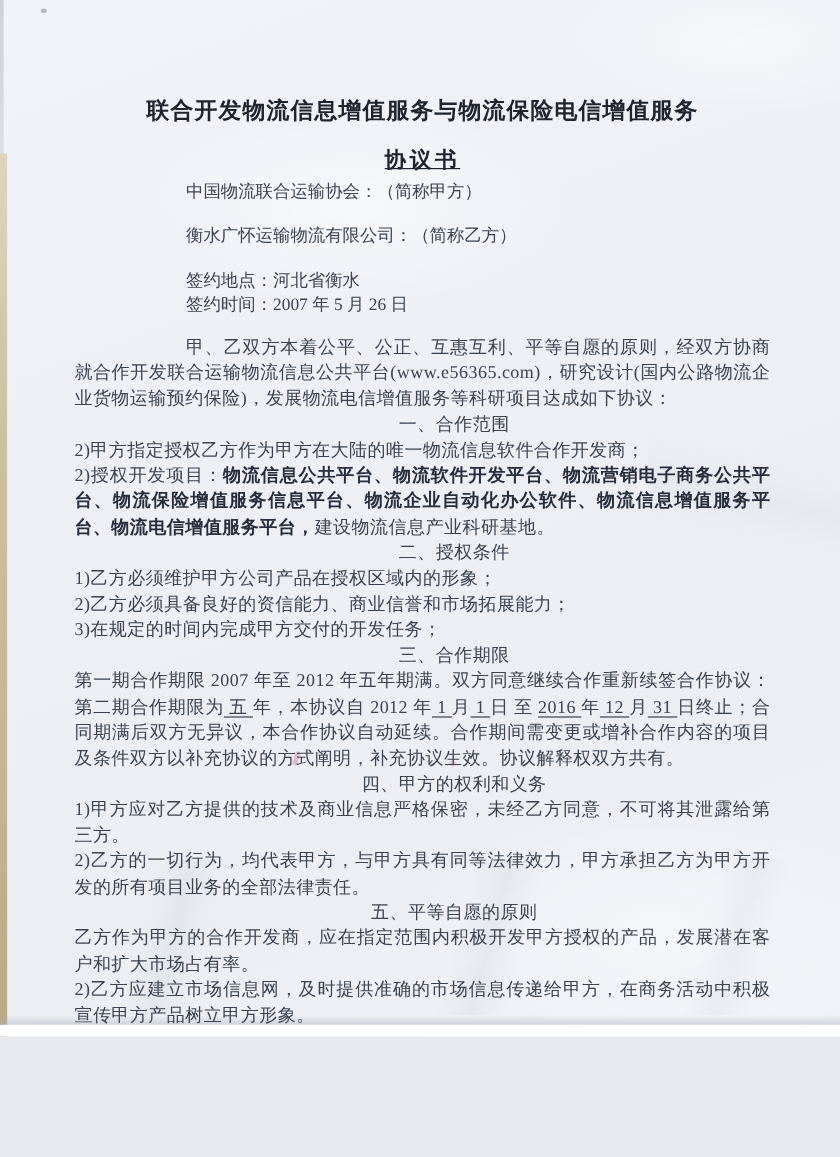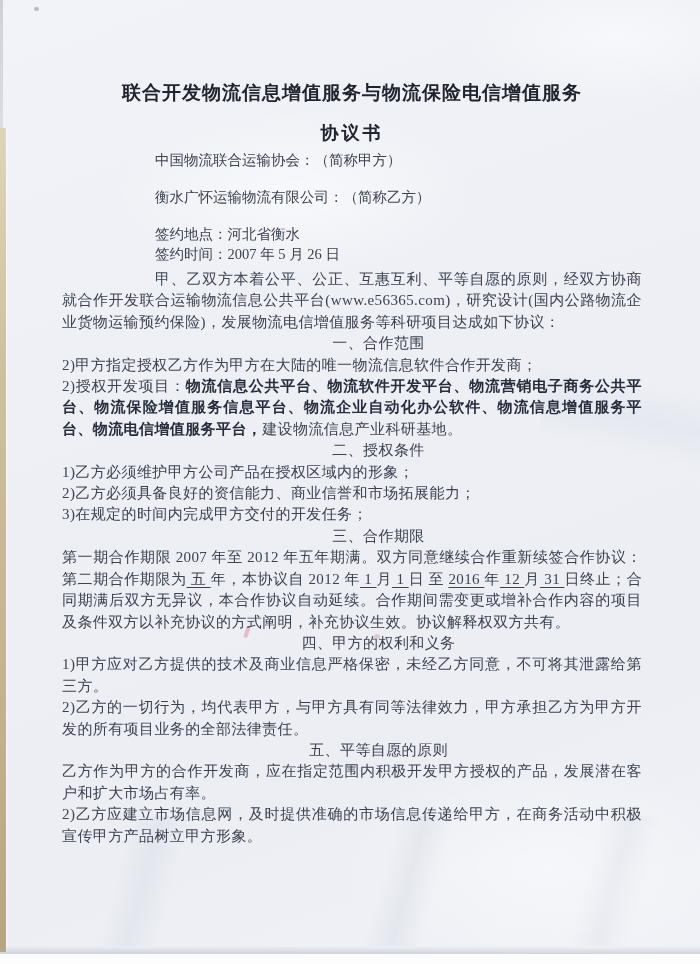--- a/index.html
+++ b/index.html
@@ -1,20 +1,20 @@
 <!DOCTYPE html>
 <html><head>
 <meta charset="utf-8">
 <style>
   * { margin:0; padding:0; box-sizing:border-box; }
   html, body { width:700px; background:#e7e9ee; }
   body { font-family:"Liberation Serif","DejaVu Serif",serif; }
 
   .scan {
-    position:relative; width:700px; height:964px; overflow:hidden;
+    position:relative; width:700px; height:864px; overflow:hidden;
     background:
       radial-gradient(ellipse 260px 120px at 42% 20%, rgba(255,255,255,.55), rgba(255,255,255,0) 70%),
       radial-gradient(ellipse 300px 160px at 78% 90%, rgba(255,255,255,.45), rgba(255,255,255,0) 70%),
       radial-gradient(ellipse 220px 90px at 88% 4%, rgba(255,255,255,.5), rgba(255,255,255,0) 70%),
       linear-gradient(160deg, #f2f3f8 0%, #edeff5 45%, #eceef4 75%, #f0f2f7 100%);
   }
 
   
   .edge-left-gray { position:absolute; left:0; top:0; width:3px; height:135px;
     background:linear-gradient(180deg,#cfd1d6,#dcdee3); }
@@ -35,27 +35,27 @@
       rgba(255,255,255,0) 26%, rgba(255,255,255,0) 54%, rgba(168,175,192,.15) 58%,
       rgba(255,255,255,0) 62%, rgba(255,255,255,0) 82%, rgba(168,175,192,.12) 86%, rgba(255,255,255,0) 90%); }
   .crease-right { position:absolute; right:0; top:250px; width:160px; height:330px;
     background:linear-gradient(12deg, rgba(255,255,255,0) 40%, rgba(170,177,194,.10) 50%, rgba(255,255,255,0) 60%); }
 
   
   .content { position:absolute; inset:0; padding:80px 58px 0 62px; color:#3c4250; }
   .title1 { text-align:center; font-size:19px; font-weight:bold; color:#20242e;
     letter-spacing:1px; line-height:26px; }
   .title2 { text-align:center; font-size:18px; font-weight:bold; color:#20242e;
-    margin-top:14px; line-height:26px; letter-spacing:3px; }
+    margin-top:14px; line-height:26px; letter-spacing:3px;text-decoration:underline; }
 
   .intro { margin-top:4px; padding-left:93px; font-size:14.5px; }
   .intro p { line-height:20px; }
   .intro .gap-before { margin-top:17px; }
 
-  .docbody { margin-top:5px; font-size:15px; line-height:21.4px; text-align:justify;
+  .docbody { margin-top:16px; font-size:15px; line-height:21.4px; text-align:justify;
     letter-spacing:.4px; }
   .para { text-indent:0; }
   .para.k-preamble { text-indent:93px; }
   .para.k-heading { text-indent:53px; text-align:center; }
   .b { font-weight:bold; color:#272d3c; }
   .u { text-decoration:underline; text-underline-offset:3px; }
 </style>
 </head>
 <body>
 

